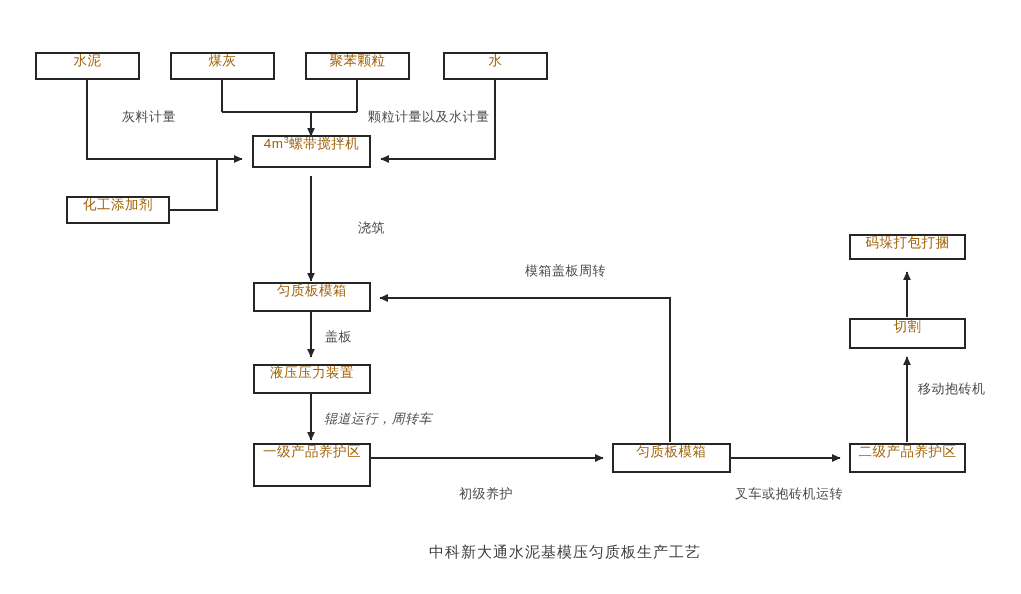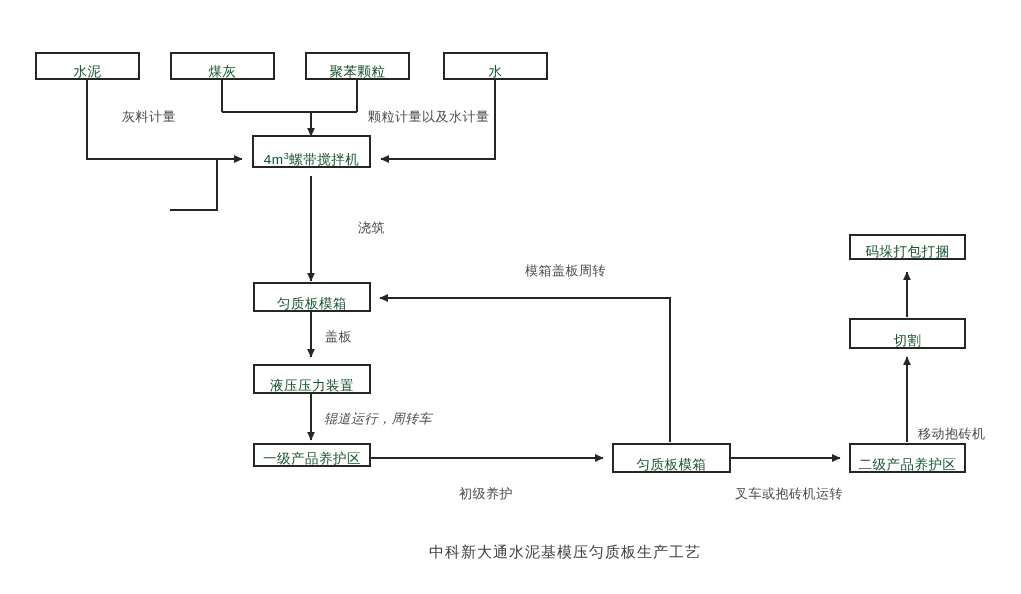--- a/index.html
+++ b/index.html
@@ -23,23 +23,23 @@
     top: 0;
     width: 1021px;
     height: 594px;
   }
   .node {
     position: absolute;
     box-sizing: border-box;
     border: 2px solid #262626;
     background: #ffffff;
     display: flex;
-    align-items: flex-end;
+    align-items: flex-start;
     justify-content: center;
-    color: #14532d;
+    color: #a16207;
     font-size: 13.5px;
     line-height: 1;
     white-space: nowrap;
     letter-spacing: 0.5px;
   }
   .node sup {
     font-size: 9px;
     vertical-align: super;
     line-height: 0;
   }
@@ -118,30 +118,33 @@
   </div>
 
   <div class="node" style="left:443px; top:52px; width:105px; height:28px;">
     <span>水</span>
   </div>
 
   <div class="node" style="left:252px; top:135px; width:119px; height:33px;">
     <span><span>4m</span><sup>3</sup><span>螺带搅拌机</span></span>
   </div>
 
+  <div class="node" style="left:66px; top:196px; width:104px; height:28px;">
+    <span>化工添加剂</span>
+  </div>
 
   <div class="node" style="left:253px; top:282px; width:118px; height:30px;">
     <span>匀质板模箱</span>
   </div>
 
   <div class="node" style="left:253px; top:364px; width:118px; height:30px;">
     <span>液压压力装置</span>
   </div>
 
-  <div class="node" style="left:253px; top:443px; width:118px; height:24px;">
+  <div class="node" style="left:253px; top:443px; width:118px; height:44px;">
     <span>一级产品养护区</span>
   </div>
 
   <div class="node" style="left:612px; top:443px; width:119px; height:30px;">
     <span>匀质板模箱</span>
   </div>
 
   <div class="node" style="left:849px; top:443px; width:117px; height:30px;">
     <span>二级产品养护区</span>
   </div>
@@ -163,17 +166,17 @@
   <div class="edge-label" style="left:525px; top:264px;">模箱盖板周转</div>
 
   <div class="edge-label" style="left:325px; top:330px;">盖板</div>
 
   <div class="edge-label" style="left:324px; top:412px;font-style:italic;">辊道运行，周转车</div>
 
   <div class="edge-label" style="left:459px; top:487px;">初级养护</div>
 
   <div class="edge-label" style="left:735px; top:487px;">叉车或抱砖机运转</div>
 
-  <div class="edge-label" style="left:918px; top:382px;margin-top:45px;">移动抱砖机</div>
+  <div class="edge-label" style="left:918px; top:382px;">移动抱砖机</div>
 
   <div class="caption" style="left:429px; top:544px;">中科新大通水泥基模压匀质板生产工艺</div>
 
 </div>
 
 </body></html>

